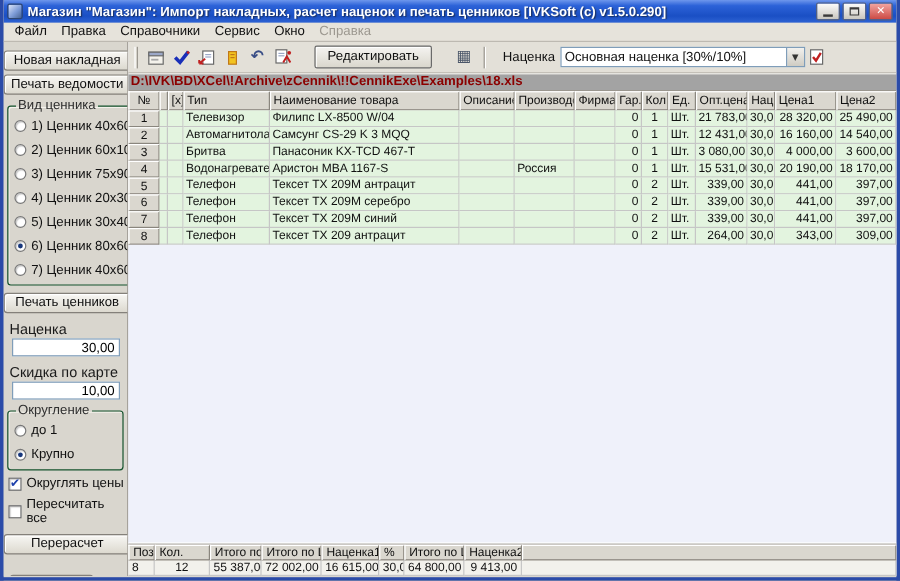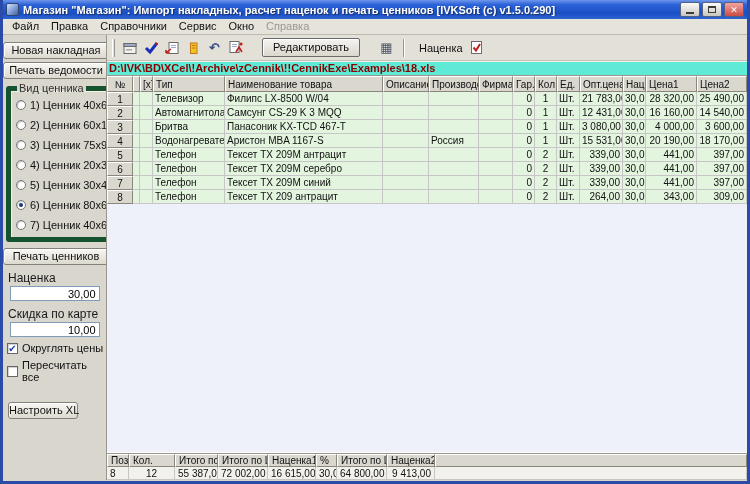--- a/index.html
+++ b/index.html
@@ -34,21 +34,21 @@
 
   .body { display:flex; height:445px; }
 
   
   .sidebar { width:104px; flex:none; background:#D9D6CE; border-right:1px solid #9A968E;
              padding-top:5px; overflow:hidden; }
   .sbtn { display:block; width:106px; margin:2px auto 3px auto; height:17px;
           background:linear-gradient(#F8F7F4,#DCD9CF); border:1px solid #84807A; border-radius:3px;
           font-size:11px; text-align:center; line-height:15px; color:#111;
           box-shadow:inset 1px 1px 0 #fff; cursor:default; white-space:nowrap; }
-  .group { margin:3px 3px 0 3px; border:5px solid #14532d; border-radius:3px;
+  .group { margin:3px 3px 0 3px; border:1px solid #14532d; border-radius:3px;
            box-shadow:inset 1px 1px 0 #F4F2EC; padding:1px 0 2px 0; }
   .group legend { font-size:11px; color:#2F2F2F; margin-left:6px; padding:0 2px; }
   .radio-row { display:flex; align-items:center; gap:4px; height:20px; padding-left:5px; font-size:11px; color:#111; }
   .radio { width:10px; height:10px; border-radius:50%; background:#fff; border:1px solid #787878;
            box-shadow:inset 1px 1px 1px #C8C8C8; position:relative; flex:none; }
   .radio.selected::after { content:""; position:absolute; left:2px; top:2px; width:4px; height:4px;
            border-radius:50%; background:#17377C; }
   .radio-label { white-space:nowrap; }
   .fld-label { font-size:12px; color:#1A1A1A; margin:6px 0 1px 5px; }
   .fld-input { display:block; width:90px; margin:0 auto; height:15px; background:#fff;
@@ -73,21 +73,21 @@
   .glyph { font-family:"DejaVu Sans", sans-serif; }
   .grid-glyph { font-size:13px; color:#4A5568; }
   .undo-glyph { font-size:13px; color:#3A4E86; font-weight:bold; }
   .tb-label { font-size:11px; margin:0 4px 0 8px; color:#111; white-space:nowrap; }
   .combo { width:204px; height:17px; background:#fff; border:1px solid #7F9DB9; display:flex;
            align-items:center; flex:none; }
   .combo-text { flex:1; font-size:11px; padding-left:3px; white-space:nowrap; overflow:hidden; color:#111; }
   .combo-btn { width:15px; height:15px; background:linear-gradient(#F2F1EE,#CFCCC3); border-left:1px solid #7F9DB9;
                display:flex; align-items:center; justify-content:center; font-size:7px; color:#333; flex:none; }
 
-  .pathbar { height:14px; flex:none; background:#5eead4; color:#8B0000; font-weight:bold; font-size:11px;
+  .pathbar { height:14px; flex:none; background:#a3a3a3; color:#8B0000; font-weight:bold; font-size:11px;
              line-height:13px; padding-left:2px; border-top:1px solid #F2F0EA; white-space:nowrap; overflow:hidden; }
 
   
   .grid { flex:none; display:table; width:100%; table-layout:fixed; background:#fff;
           border-top:1px solid #9A968E; font-size:10px; }
   .tr { display:table-row; height:14px; }
   .tr.hrow { height:16px; }
   .td { display:table-cell; vertical-align:middle; white-space:nowrap; overflow:hidden;
         border-right:1px solid #C6C6C6; border-bottom:1px solid #C6C6C6; padding:0 2px; color:#111; }
   .td.hdr { background:#DAD7CF; border-top:1px solid #FFF; border-left:1px solid #FFF;
@@ -182,31 +182,43 @@
 
       <div style="height:4px"></div>
       <div class="sbtn">Печать ценников</div>
 
       <div class="fld-label">Наценка</div>
       <div class="fld-input">30,00</div>
 
       <div class="fld-label">Скидка по карте</div>
       <div class="fld-input">10,00</div>
 
+      <fieldset class="group">
+        <legend>Округление</legend>
+        <div class="radio-row">
+          <span class="radio"></span>
+          <span class="radio-label">до 1</span>
+        </div>
+        <div class="radio-row">
+          <span class="radio selected"></span>
+          <span class="radio-label">Крупно</span>
+        </div>
+      </fieldset>
 
       <div class="check-row">
         <span class="checkbox glyph">✔</span>
         <span>Округлять цены</span>
       </div>
       <div class="check-row">
         <span class="checkbox"></span>
         <span>Пересчитать все</span>
       </div>
 
       <div style="height:5px"></div>
+      <div class="sbtn">Перерасчет</div>
       <div class="gap-lg"></div>
       <div class="sbtn" style="width:70px;margin-left:5px;margin-right:auto">Настроить XL</div>
 
     </div>
 
     <div class="content">
 
       <div class="toolbar">
         <span class="tb-grip"></span>
         <span class="tb-icon">
@@ -244,20 +256,24 @@
               <rect x="4" y="4" width="5" height="1" fill="#9CA8C8"></rect>
               <rect x="4" y="6" width="5" height="1" fill="#9CA8C8"></rect>
               <path d="M8 12 L11 7 L14 12" stroke="#C02020" stroke-width="1.6" fill="none"></path>
               <circle cx="13" cy="4" r="1.6" fill="#C02020"></circle>
             </svg>
         </span>
         <span class="tb-btn">Редактировать</span>
         <span class="tb-icon glyph grid-glyph">▦</span>
         <span class="tb-sep"></span>
         <span class="tb-label">Наценка</span>
+        <span class="combo">
+          <span class="combo-text">Основная наценка [30%/10%]</span>
+          <span class="combo-btn glyph">▼</span>
+        </span>
         <span class="tb-icon">
           <svg width="16" height="15">
               <rect x="2.5" y="1.5" width="10" height="12" fill="#FFFFFF" stroke="#6A6A6A"></rect>
               <path d="M4.5 7.5 L7 10.5 L11 4" stroke="#C02020" stroke-width="2" fill="none"></path>
             </svg>
         </span>
       </div>
 
       <div class="pathbar">D:\IVK\BD\XCel\!Archive\zCennik\!!CennikExe\Examples\18.xls</div>
 

